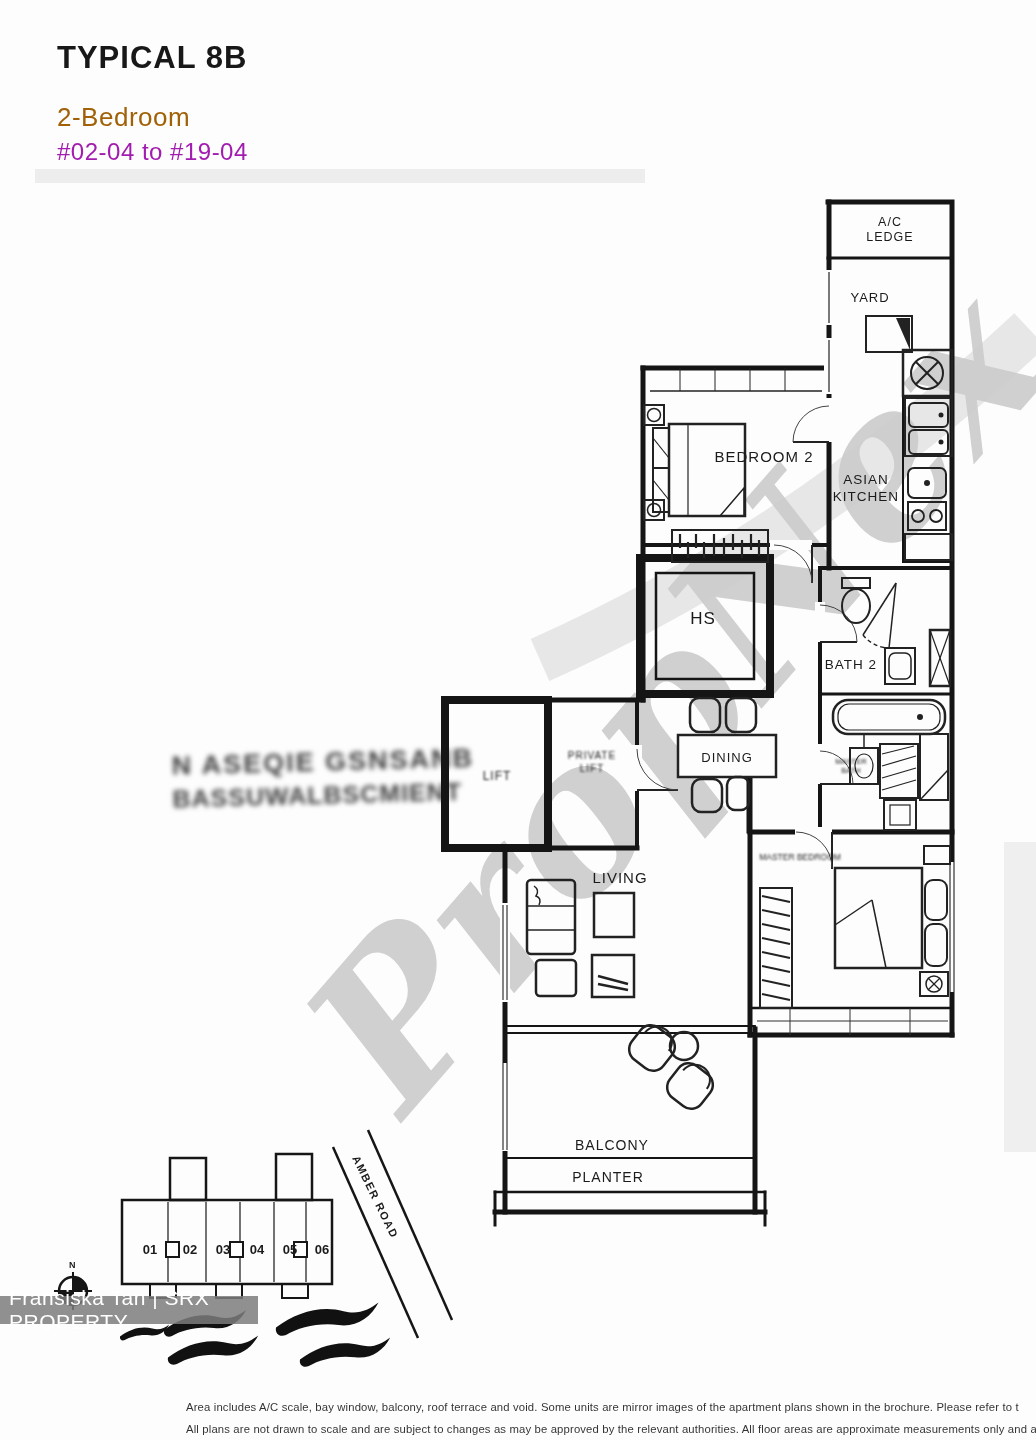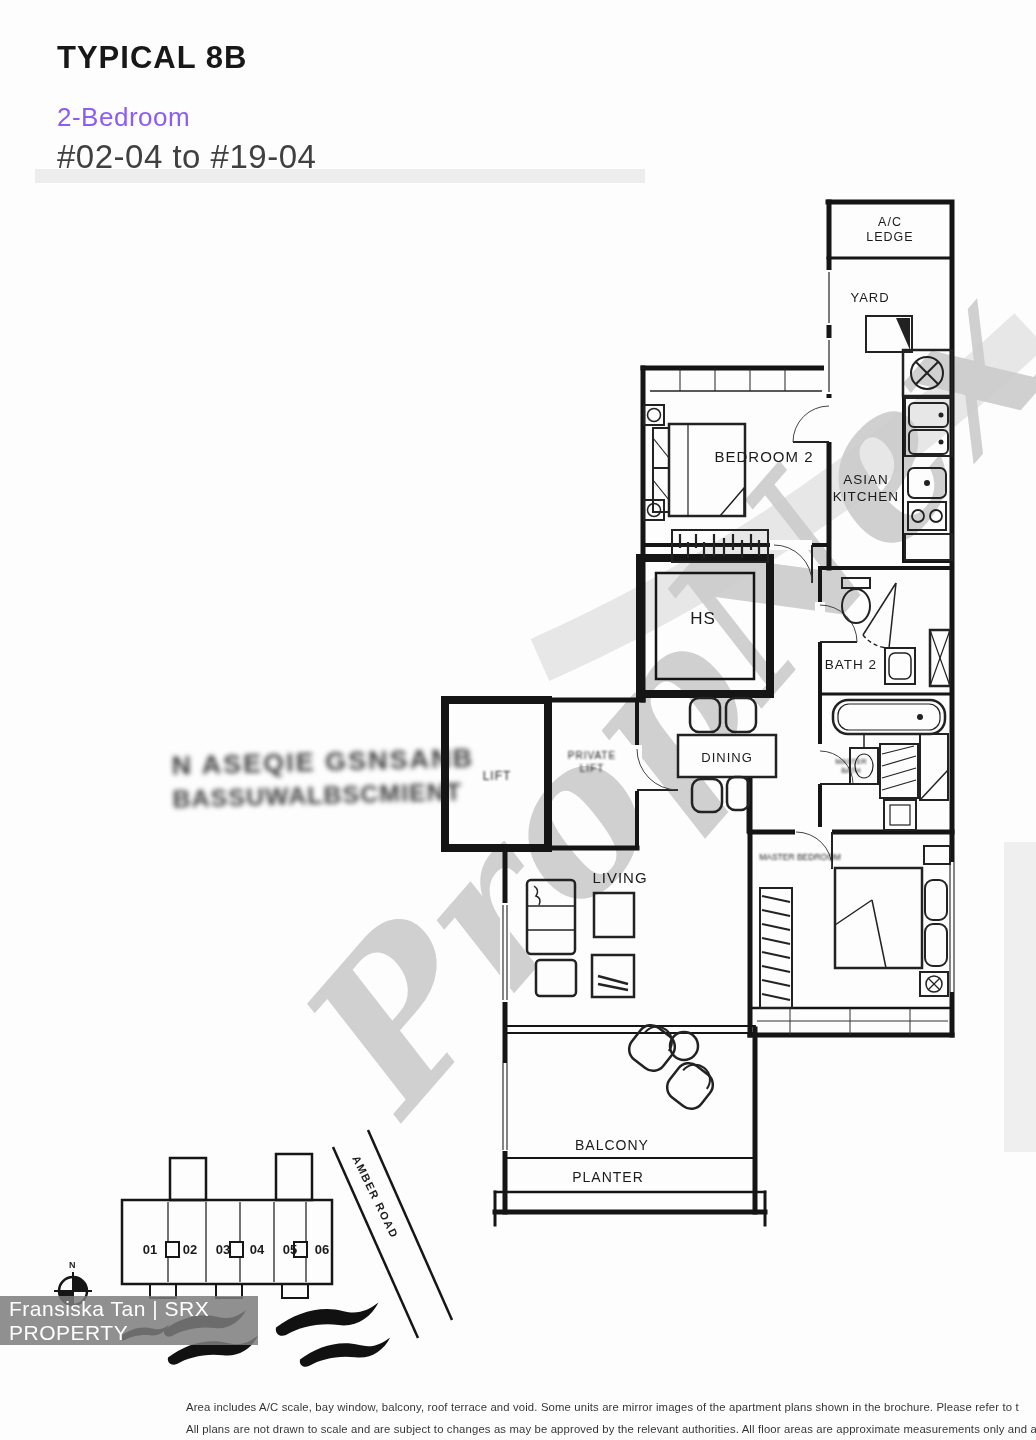--- a/index.html
+++ b/index.html
@@ -1,32 +1,32 @@
 <!DOCTYPE html>
 <html><head>
 <meta charset="utf-8">
 <style>
   html,body{margin:0;padding:0;background:#ffffff;}
   .canvas{position:relative;width:1036px;height:1440px;background:#fdfdfd;overflow:hidden;
           font-family:"Liberation Sans",sans-serif;color:#1c1c1c;}
   .hdr-line1{position:absolute;left:57px;top:40px;display:flex;gap:36px;
              font-weight:700;font-size:31px;letter-spacing:1px;color:#181818;}
-  .hdr-sub{position:absolute;left:57px;top:102px;font-size:26px;letter-spacing:.5px;color:#8b5cf6;}
-  .hdr-range{position:absolute;left:57px;top:138px;font-size:33px;letter-spacing:.5px;color:#404040;}
+  .hdr-sub{position:absolute;left:57px;top:102px;font-size:26px;letter-spacing:.5px;color:#a16207;}
+  .hdr-range{position:absolute;left:57px;top:138px;font-size:24px;letter-spacing:.5px;color:#a21caf;}
   .smear1{position:absolute;left:35px;top:169px;width:610px;height:14px;background:#ededed;}
   .smear2{position:absolute;left:1004px;top:842px;width:32px;height:310px;background:#efefef;}
   .watermark{position:absolute;left:188px;top:598px;width:940px;text-align:center;
              transform:rotate(-49deg);transform-origin:center;
              font-family:"DejaVu Serif",serif;font-style:italic;font-weight:700;
              font-size:205px;letter-spacing:2px;color:rgba(122,122,122,.35);pointer-events:none;}
   .stamp{position:absolute;left:172px;top:746px;transform:rotate(-1.5deg) scaleY(.95);
          filter:blur(2.6px);color:#3d3d3d;font-weight:700;}
   .stamp .l1{font-size:27px;letter-spacing:2px;}
   .stamp .l2{font-size:25px;letter-spacing:1px;margin-top:5px;}
-  .banner{position:absolute;left:0;top:1296px;width:258px;height:49px;
+  .banner{position:absolute;left:0;top:1296px;width:258px;height:28px;
           background:rgba(124,124,124,.85);color:#fff;font-size:21px;
           display:flex;align-items:center;padding-left:9px;box-sizing:border-box;letter-spacing:.5px;}
   .disc{position:absolute;left:186px;width:850px;font-size:11.3px;color:#1f1f1f;
         white-space:nowrap;overflow:hidden;letter-spacing:.15px;opacity:.92;}
   .disc1{top:1401px;} .disc2{top:1423px;}
   svg.plan{position:absolute;left:0;top:0;}
   svg text{font-family:"Liberation Sans",sans-serif;fill:#1b1b1b;}
   .lb{letter-spacing:1px;}
   .blur1{filter:blur(.8px);} .blur2{filter:blur(1.2px);}
 </style>

